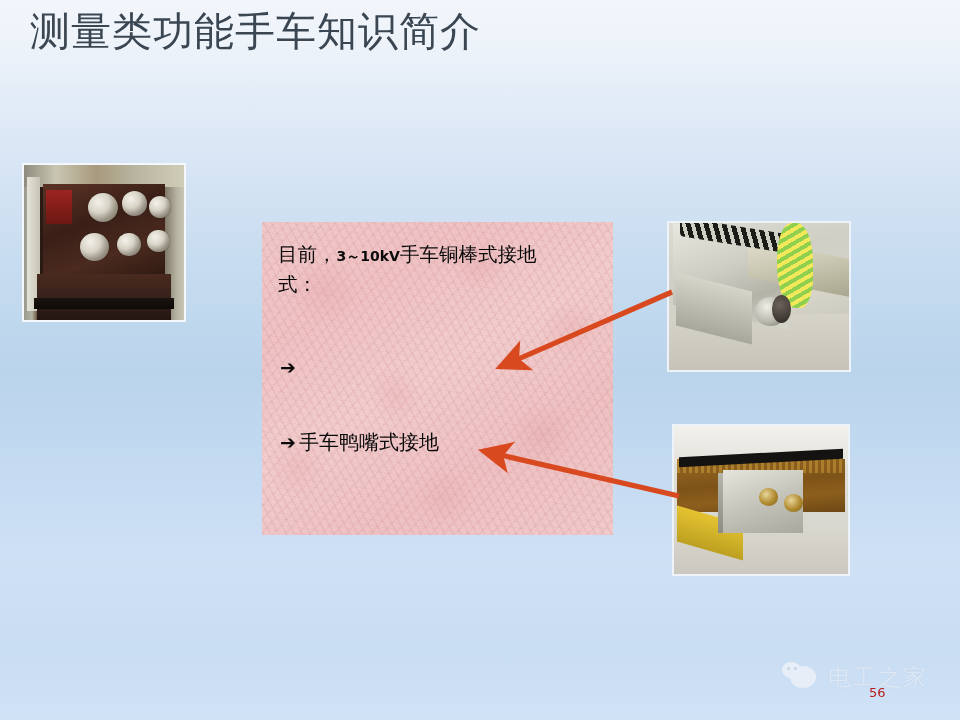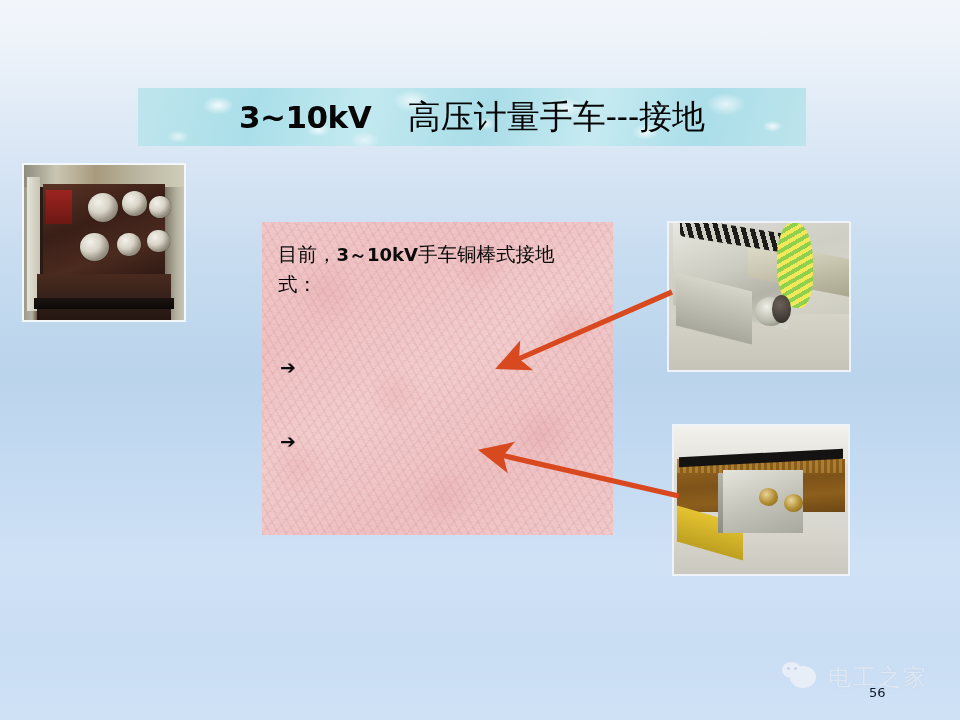--- a/index.html
+++ b/index.html
@@ -70,21 +70,21 @@
     padding:18px 14px 0 16px;
     box-sizing:border-box;
     overflow:hidden;
   }
   .pink-line{
     font-size:19.5px;line-height:1.52;color:#0a0a0a;
     font-family:"DejaVu Serif","Liberation Serif",serif;
   }
   .pink-line .kv{
     font-family:"DejaVu Sans","Liberation Sans",sans-serif;
-    font-weight:bold;font-size:18px;
+    font-weight:bold;font-size:14px;
   }
   .bullet{
     font-size:20px;line-height:1.4;color:#0a0a0a;
     font-family:"DejaVu Serif","Liberation Serif",serif;
     display:flex;align-items:baseline;gap:3px;
   }
   .bullet .ar{
     font-family:"DejaVu Sans","Liberation Sans",sans-serif;
     font-weight:bold;font-size:19px;
   }
@@ -174,35 +174,30 @@
   
   .footer-logo{position:absolute;left:782px;top:662px;display:flex;gap:6px;}
   .wechat{position:relative;width:40px;height:28px;}
   .wechat .bub{position:absolute;border-radius:50%;background:#e8eef7;}
   .wechat .big{left:8px;top:4px;width:26px;height:22px;}
   .wechat .small{left:0px;top:0px;width:19px;height:16px;}
   .wechat .dot{position:absolute;width:3px;height:3px;border-radius:50%;background:#c3d2e6;}
   .logo-text{font-size:23px;color:#dee8f5;letter-spacing:2px;
     font-family:"DejaVu Serif","Liberation Serif",serif;
     text-shadow:0 0 1px rgba(180,200,225,.9);}
-  .page-number{position:absolute;left:869px;top:685px;font-size:13px;color:#0f172a;
+  .page-number{position:absolute;left:869px;top:685px;font-size:13px;color:#b91c1c;
     font-family:"DejaVu Sans","Liberation Sans",sans-serif;}
 </style>
 </head>
 <body>
 
 <div class="slide">
 
-
-  <div class="banner">
-    <div class="banner-text">
-      <span class="kv">3~10kV</span>
-      <span style="display:inline-block;width:26px"></span><span>高压计量手车---接地</span>
-    </div>
-  </div>
+  <div class="page-title">测量类功能手车知识简介</div>
+
 
   <div class="photo" id="photo-switchgear">
     <div class="inner">
       <div class="band-top"></div>
       <div class="wside"></div>
       <div class="body"></div>
       <div class="redblk"></div>
       <div class="base"></div>
       <div class="knob" style="left:40%;top:18%;width:19%;height:19%"></div>
       <div class="knob" style="left:61%;top:17%;width:16%;height:16%"></div>
@@ -218,20 +213,21 @@
     <div class="pink-line">
       <span>目前，</span><span class="kv">3～10kV</span><span>手车铜棒式接地</span>
     </div>
     <div class="pink-line">式：</div>
 
     <div class="bullet b1">
       <span class="ar">➔</span>
     </div>
     <div class="bullet b2">
       <span class="ar">➔</span>
+      <span>手车鸭嘴式接地</span>
     </div>
   </div>
 
   <div class="photo" id="photo-bracket">
     <div class="inner">
       <div class="floor"></div>
       <div class="metal"></div>
       <div class="bar"></div>
       <div class="metal2"></div>
       <div class="hose"></div>

